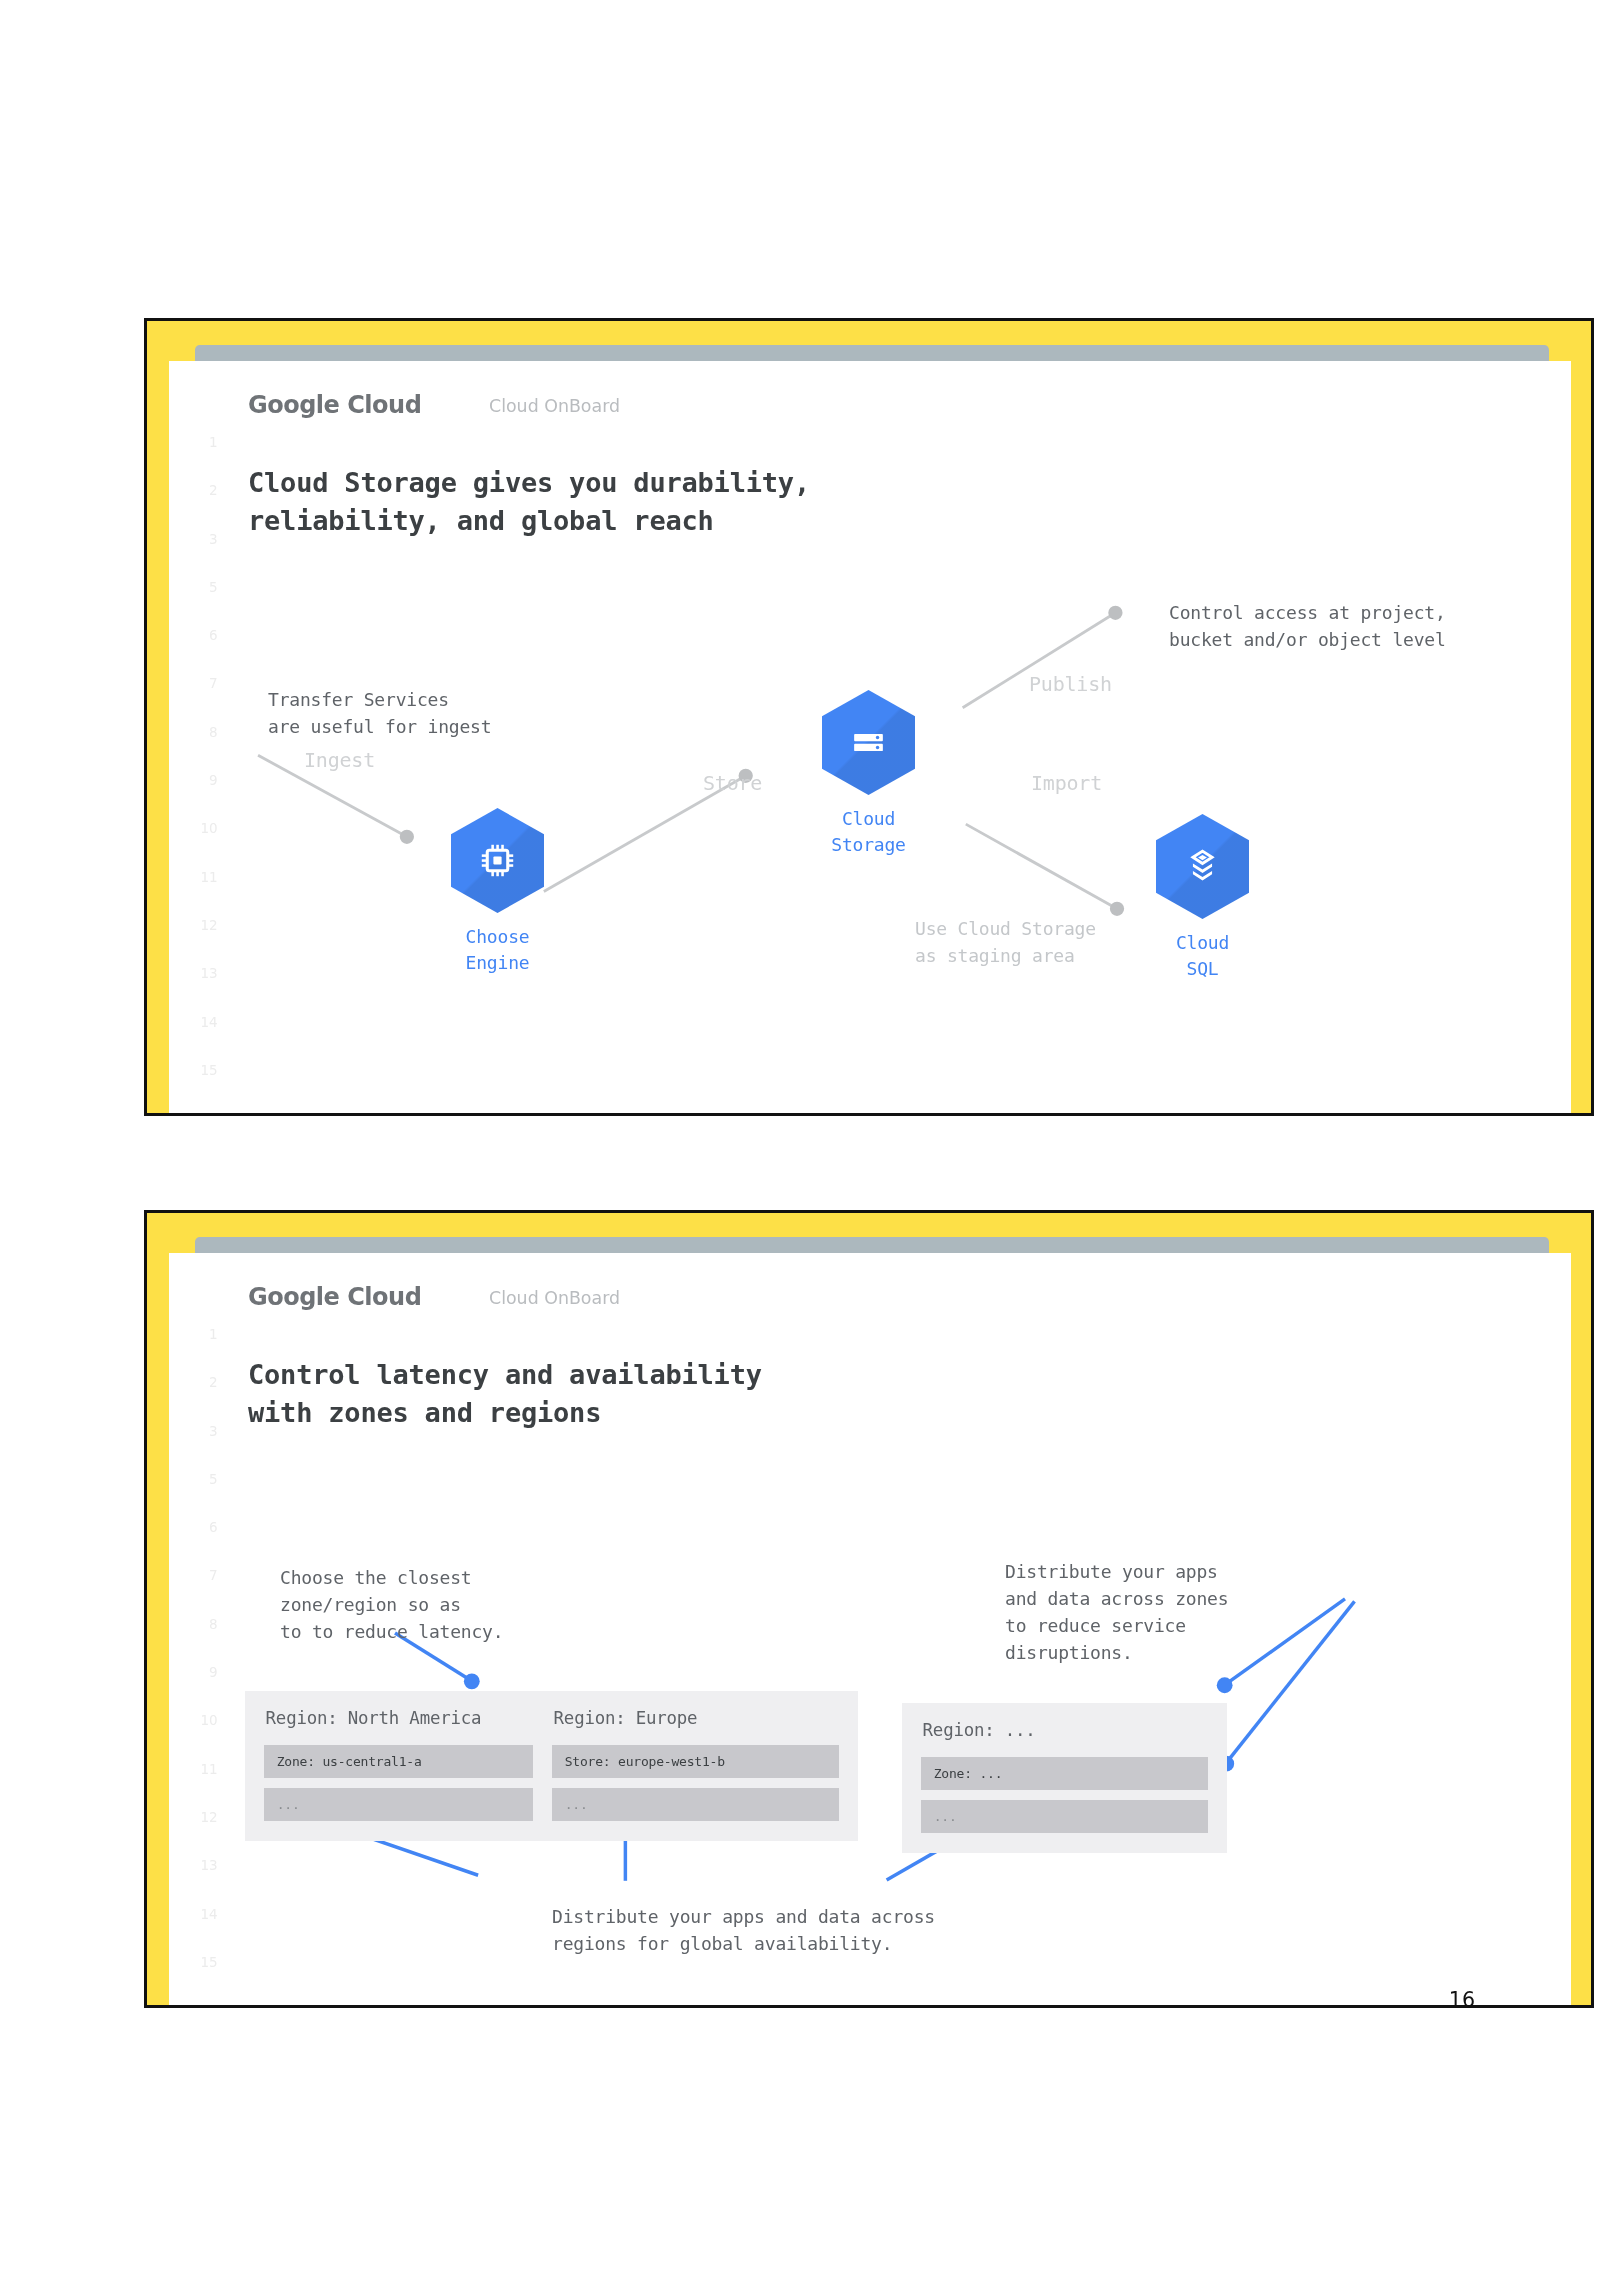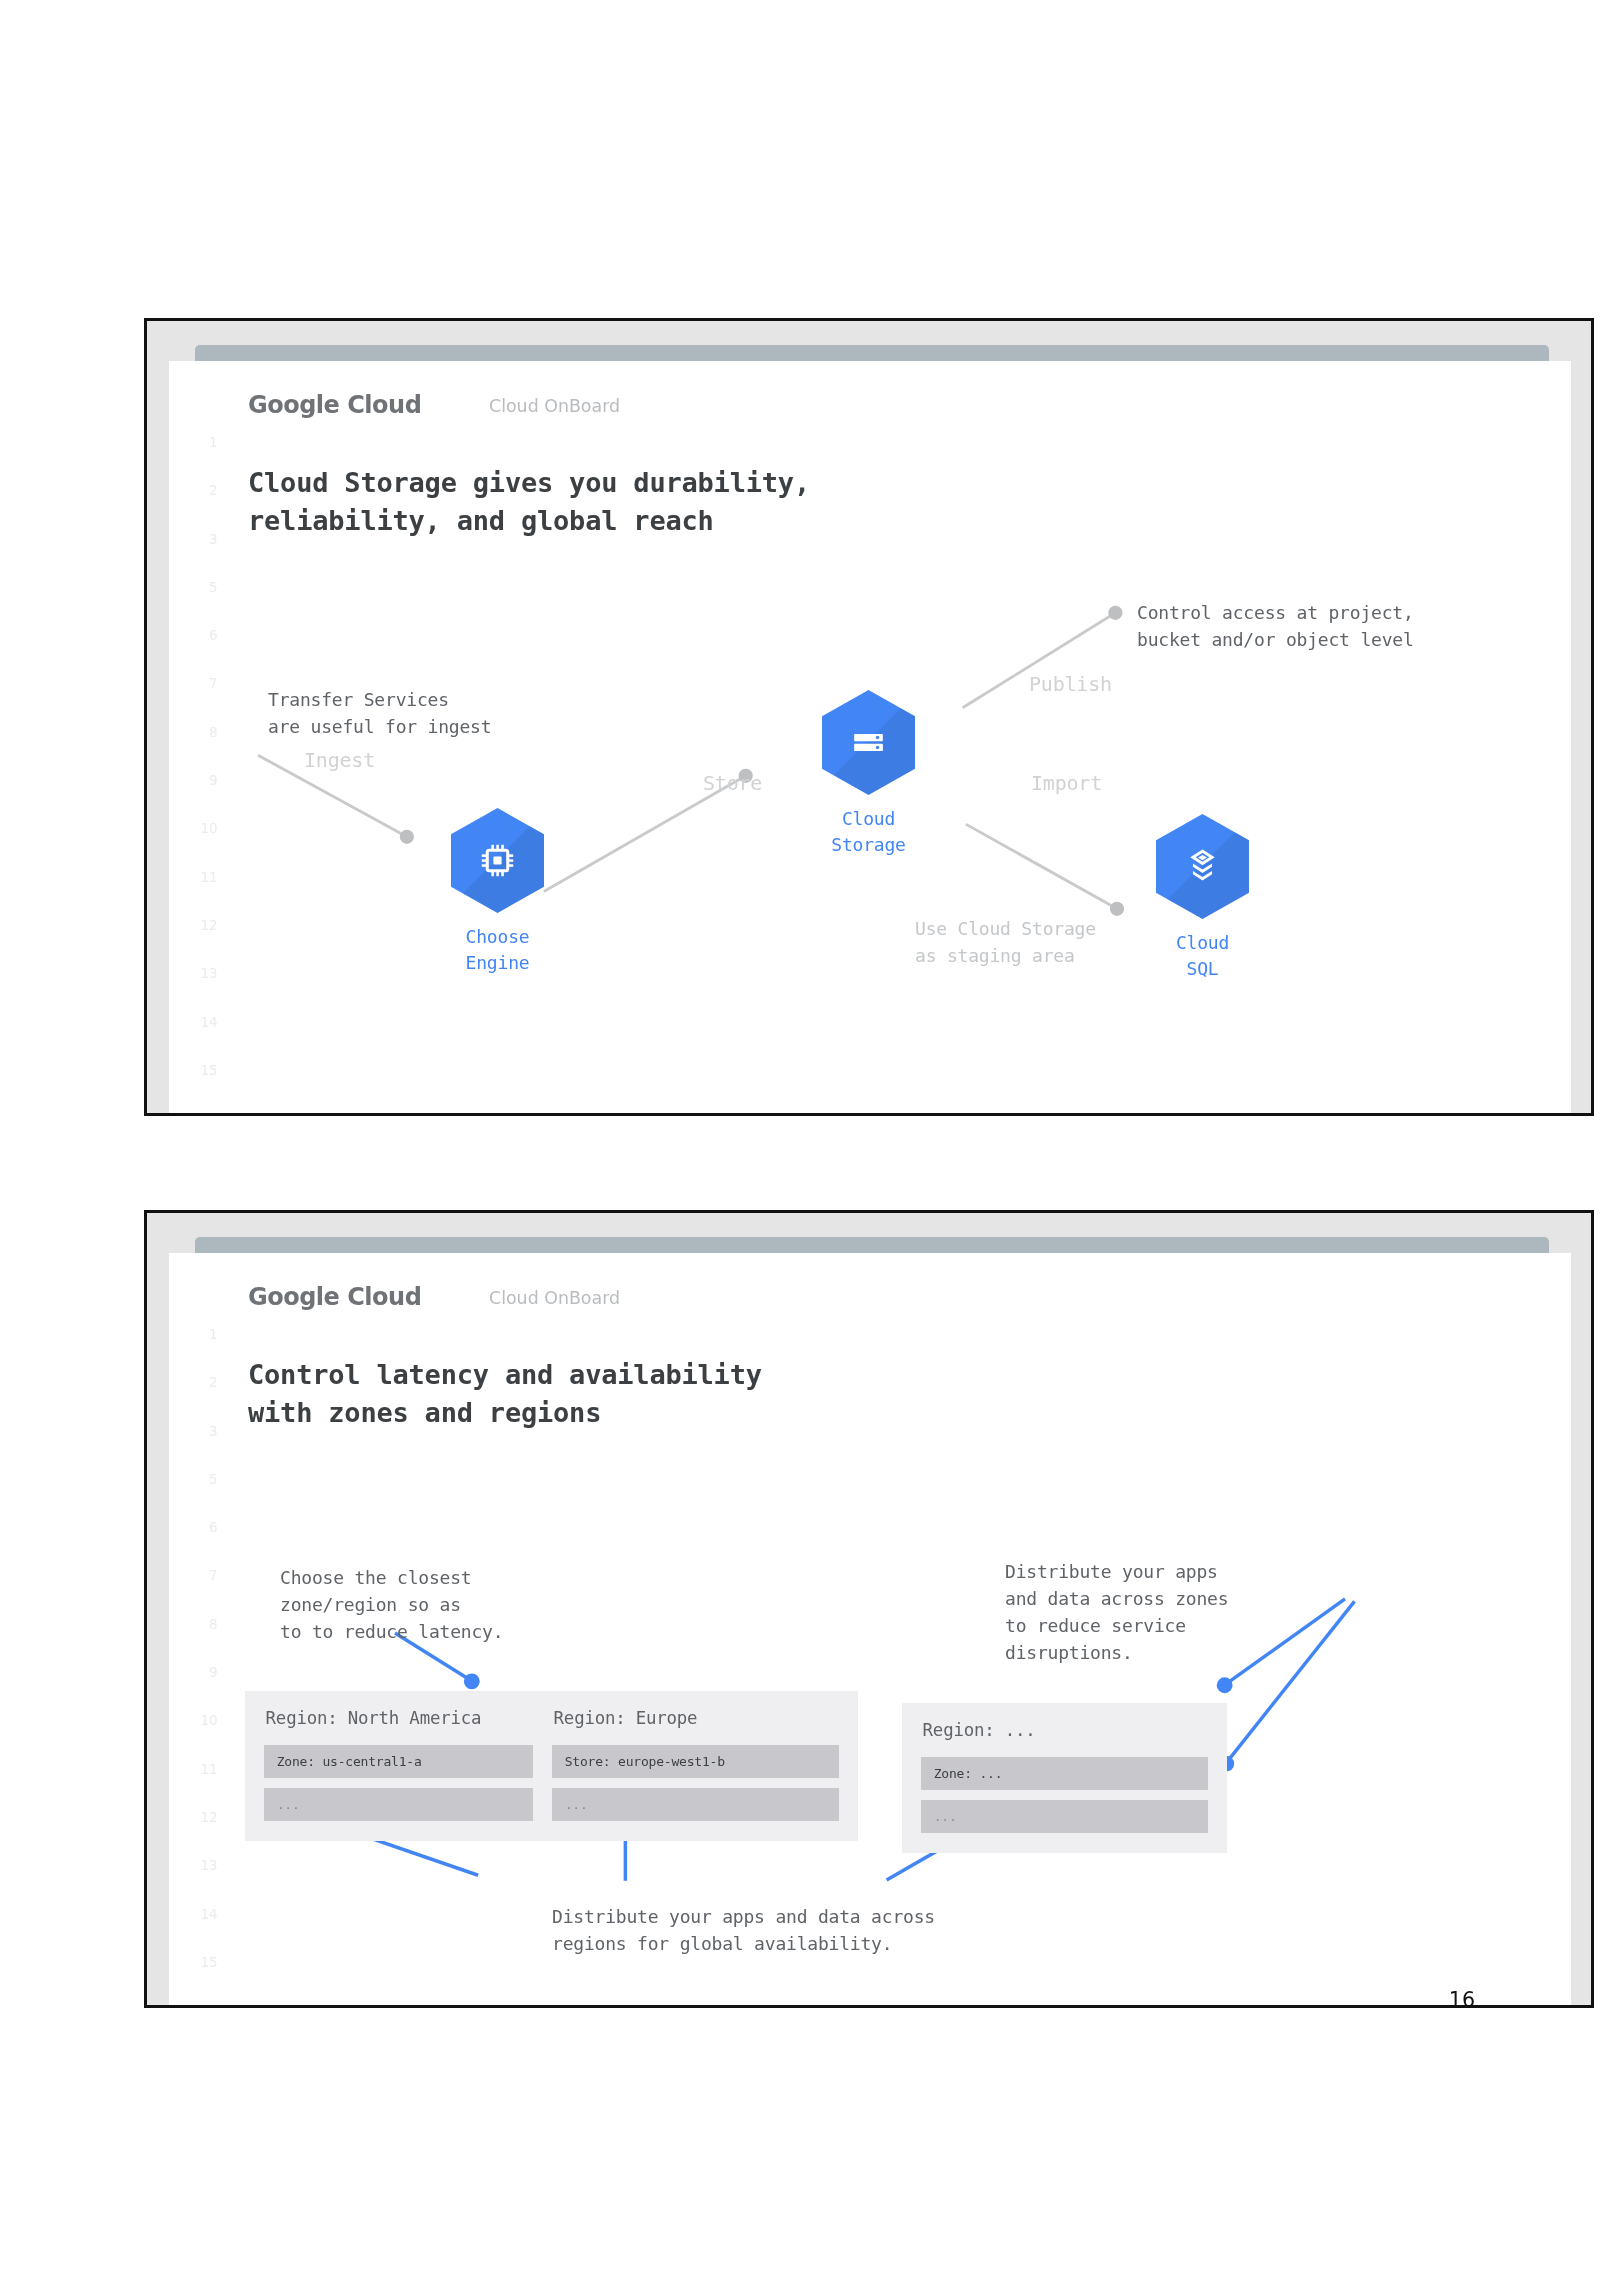--- a/index.html
+++ b/index.html
@@ -8,21 +8,21 @@
     background: #ffffff;
     font-family: "DejaVu Sans Mono", "Liberation Mono", monospace;
   }
   .page { position: relative; width: 1622px; height: 2295px; background: #fff; }
 
   
   .slide-frame {
     position: absolute;
     width: 1450px; height: 798px;
     border: 3.2px solid #111111;
-    background: #e5e5e5;
+    background: #fde047;
     overflow: hidden;
   }
   #slide-1 { left: 144px; top: 318px; }
   #slide-2 { left: 144px; top: 1210px; }
 
   .slide-topbar {
     position: absolute;
     left: 48px; top: 24px;
     width: 1354px; height: 20.6px;
     background: #acb8be;
@@ -206,21 +206,21 @@
 
         <line x1="1002" y1="438" x2="1195" y2="318" stroke="#c8cacc" stroke-width="3.6"></line>
         <circle cx="1195" cy="318" r="9" fill="#bdbfc1"></circle>
 
         <line x1="1006" y1="585" x2="1197" y2="692" stroke="#c8cacc" stroke-width="3.6"></line>
         <circle cx="1197" cy="692" r="9" fill="#bdbfc1"></circle>
       </svg>
 
       <div class="note dark" style="left:99px; top:325px">Transfer Services
 are useful for ingest</div>
-      <div class="note dark" style="left:968px; top:238px">Control access at project,
+      <div class="note dark" style="left:1000px; top:238px">Control access at project,
 bucket and/or object level</div>
       <div class="note faint" style="left:746px; top:554px">Use Cloud Storage
 as staging area</div>
 
       <div class="edge-label" style="left:135px; top:387px">Ingest</div>
       <div class="edge-label" style="left:534px; top:410px">Store</div>
       <div class="edge-label" style="left:860px; top:311px">Publish</div>
       <div class="edge-label" style="left:862px; top:410px">Import</div>
 
       <div class="hex-node" style="left:282px; top:447px">

